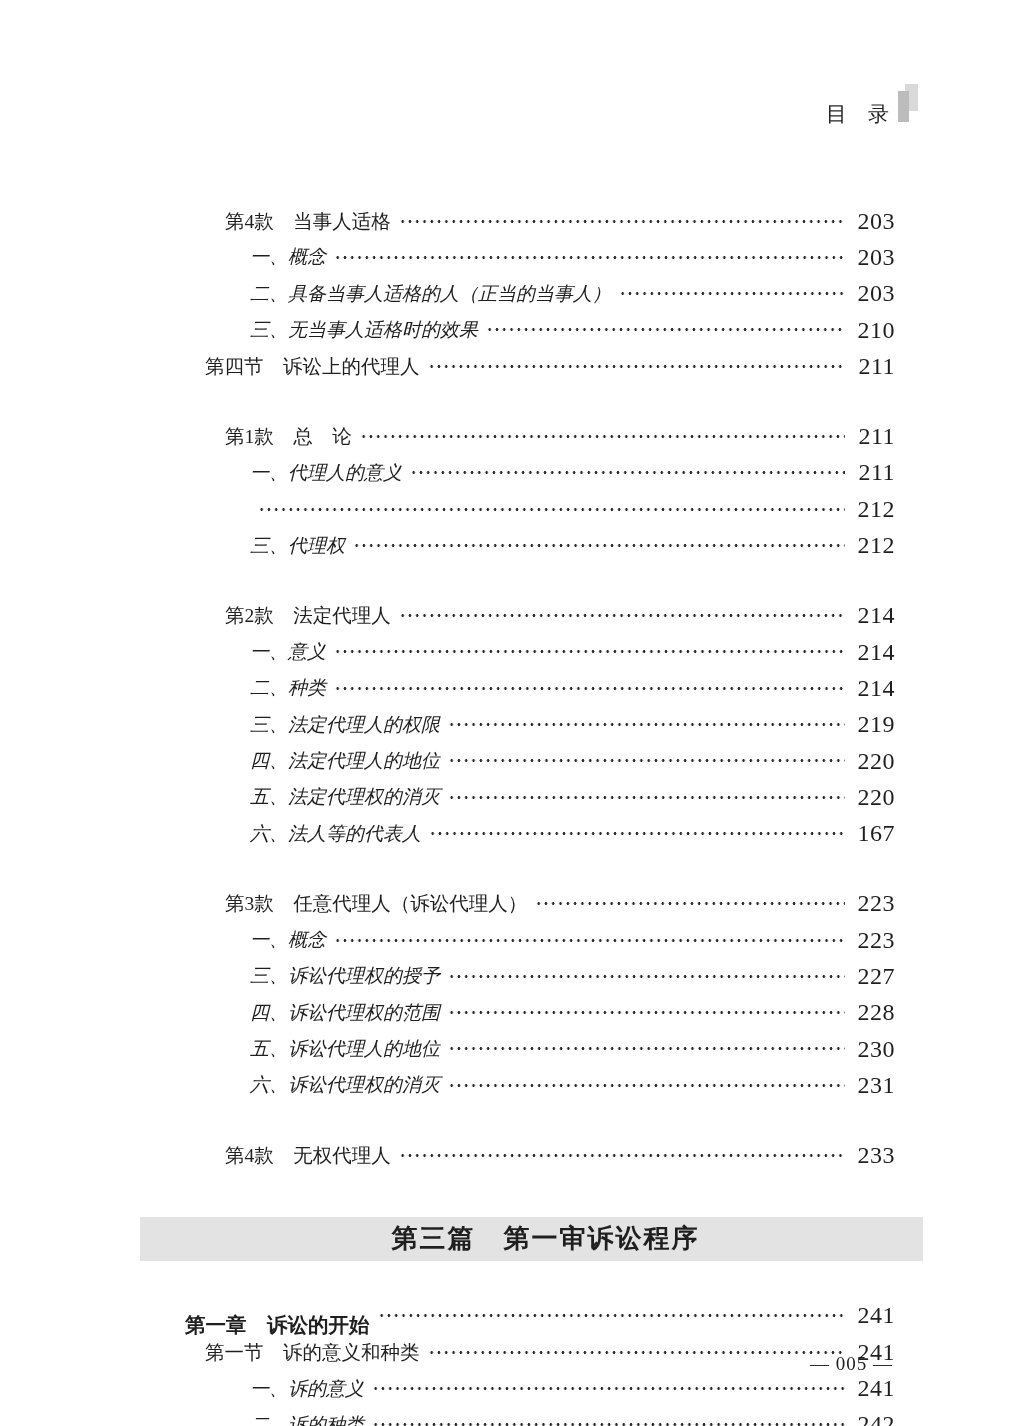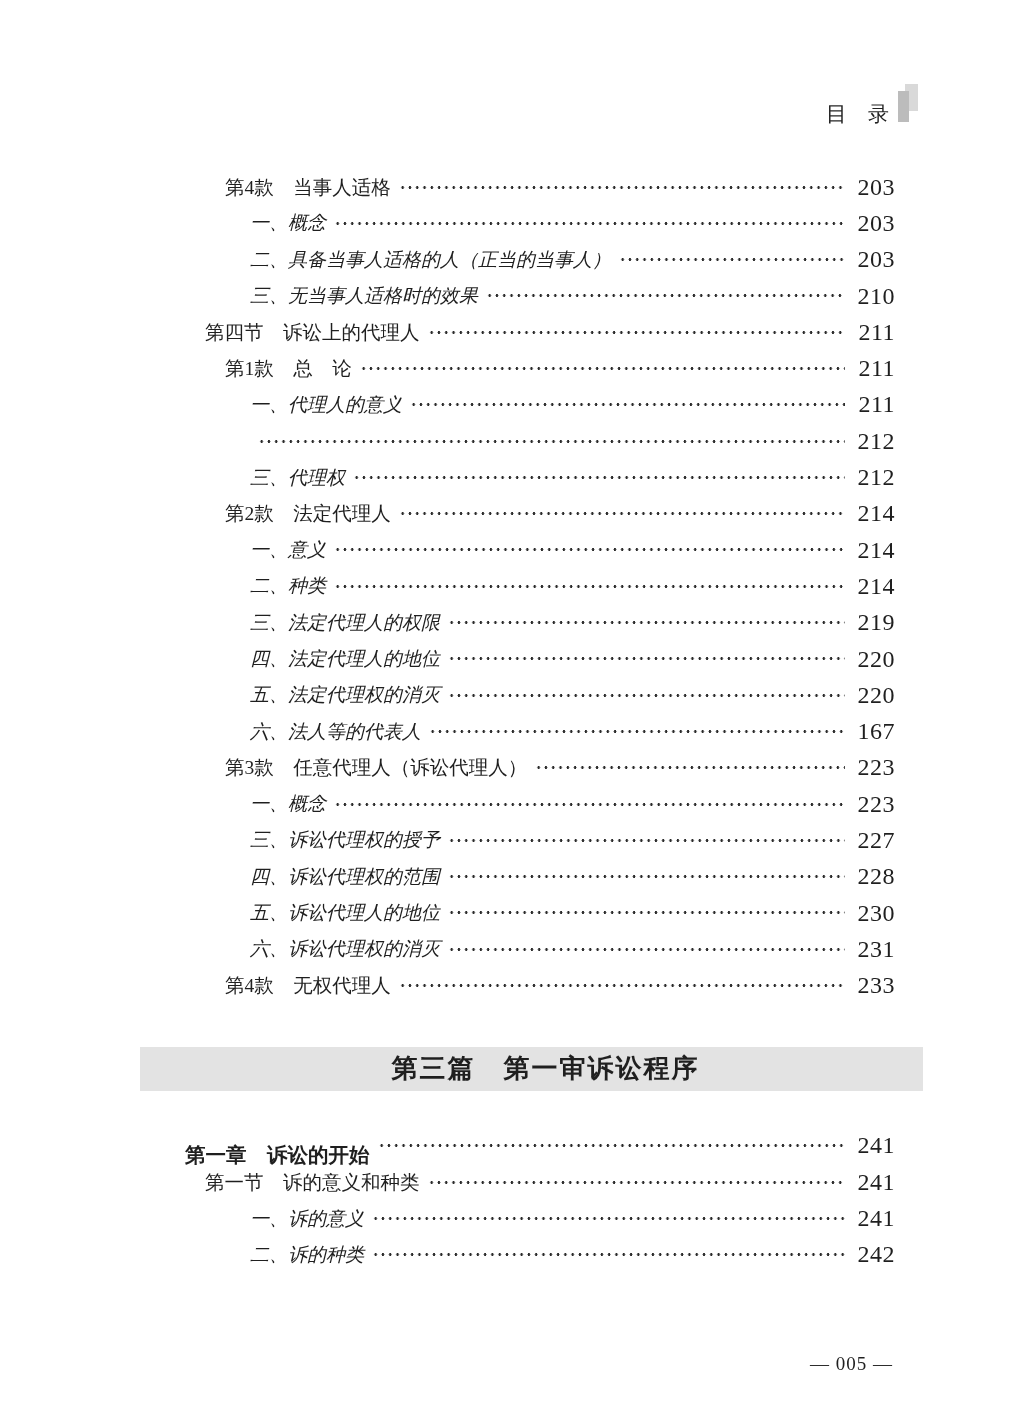--- a/index.html
+++ b/index.html
@@ -29,21 +29,21 @@
   .toc-column{position:absolute;left:185px;top:169px;width:710px;}
   .toc-row{display:flex;align-items:center;height:36.3px;}
   .toc-label{white-space:pre;}
   .level-zhang .toc-label{
     font-family:"Liberation Sans",sans-serif;font-weight:bold;font-size:20.5px;margin-top:19px;
   }
   .level-jie{margin-left:20px;}
   .level-jie .toc-label{
     font-family:"Liberation Sans",sans-serif;font-size:19.5px;
   }
-  .level-kuan{margin-left:40px;}
+  .level-kuan{margin-left:40px;margin-top:34px;}
   .level-kuan .toc-label{
     font-family:"Liberation Serif",serif;font-size:19.5px;
   }
   .level-item{margin-left:65px;}
   .level-item .toc-label{
     font-family:"Liberation Serif",serif;font-style:italic;font-size:19px;
   }
   .leader{
     flex:1 1 auto;align-self:stretch;
     margin-left:8px;margin-right:10px;

